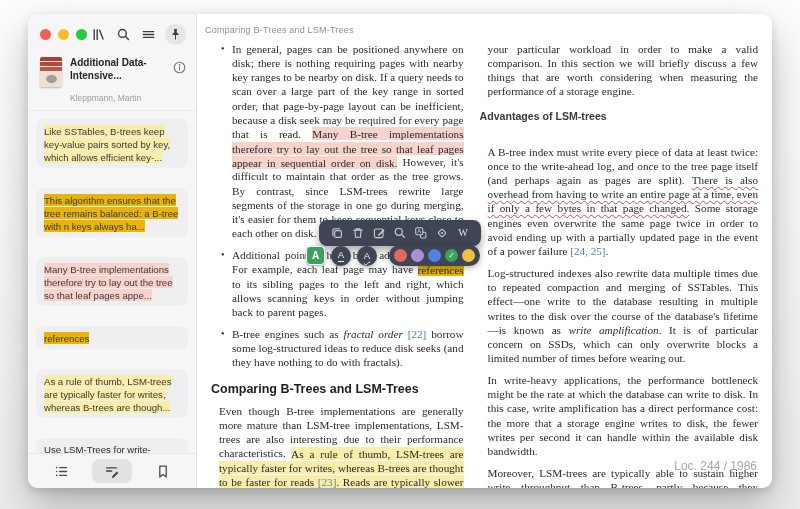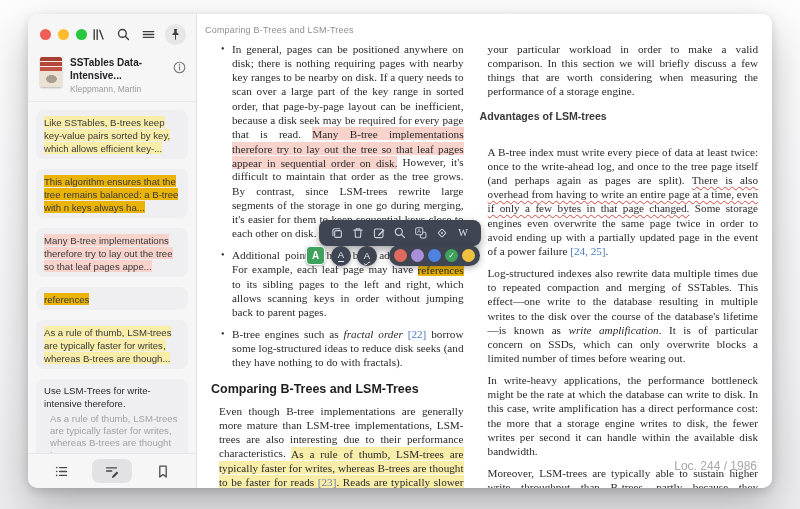--- a/index.html
+++ b/index.html
@@ -17,24 +17,24 @@
   .ticon{width:16px;height:16px;display:flex;align-items:center;justify-content:center;}
   .pin-wrap{width:21px;height:21px;border-radius:50%;background:#e6e6e8;display:flex;align-items:center;justify-content:center;}
 
   .book-info{display:flex;gap:8px;padding:7px 10px 7px 12px;align-items:flex-start;}
   .cover{width:22px;height:30px;border-radius:2px;flex:none;background:
     linear-gradient(180deg,#a83d33 0 12%,#f4ece0 12% 16%,#b4463a 16% 30%,#f4ece0 30% 34%,#c25346 34% 48%,#ece2d4 48% 100%);
     position:relative;box-shadow:0 1px 2px rgba(0,0,0,.25);}
   .cover::after{content:"";position:absolute;left:5px;top:17px;width:13px;height:10px;background:radial-gradient(ellipse at center,#8a8076 0 55%,transparent 60%);opacity:.7;}
   .book-meta{flex:1;min-width:0;}
   .book-title{font-size:10px;font-weight:bold;color:#242426;line-height:12.5px;}
-  .book-author{font-size:8.5px;color:#9c9c9f;margin-top:2px;}
+  .book-author{font-size:8.5px;color:#9c9c9f;margin-top:11px;}
   .info-btn{margin-top:3px;flex:none;}
 
-  .cards{flex:1;overflow:hidden;padding:8px 8px 4px;display:flex;flex-direction:column;gap:10px;border-top:1px solid #ebebed;}
+  .cards{flex:1;overflow:hidden;padding:8px 8px 4px;display:flex;flex-direction:column;gap:20px;border-top:1px solid #ebebed;}
   .card{background:#efeff1;border-radius:8px;padding:5px 8px;font-size:9.6px;line-height:13px;color:#3a3a3d;}
   .hl{padding:.5px 0;-webkit-box-decoration-break:clone;box-decoration-break:clone;}
   .hl-yellow{background:#f8eda9;}
   .hl-green{background:#eab308;}
   .hl-pink{background:#f7d3cc;}
   .ul-red{text-decoration:underline wavy #cf4a40;text-decoration-thickness:1px;text-underline-offset:2px;}
   .note-title{color:#2c2c2e;}
   .note-excerpt{color:#a3a3a6;padding-left:6px;margin-top:3px;line-height:12px;}
 
   .sidebar-bottom{height:34px;border-top:1px solid #e6e6e8;display:flex;align-items:center;justify-content:space-between;padding:0 16px;}
@@ -110,21 +110,21 @@
                 <path fill="#3e3e41" d="M5 1h3l-.4 3.2 1.9 1.9v.9H7V11l-.5 1.2L6 11V7H3.5v-.9l1.9-1.9z"></path>
               </svg>
           </span>
         </div>
       </div>
 
       <div class="book-info">
         <div class="cover"></div>
         <div class="book-meta">
           <div class="book-title">
-            <div>SSTables Data-</div>
+            <div>Additional Data-</div>
             <div>Intensive...</div>
           </div>
           <div class="book-author">Kleppmann, Martin</div>
         </div>
         <span class="info-btn">
           <svg width="13" height="13" viewBox="0 0 13 13" fill="none" stroke="#7a7a7e" stroke-width="1.1">
               <circle cx="6.5" cy="6.5" r="5.3"></circle>
               <path d="M6.5 5.9v3.1" stroke-linecap="round"></path>
               <circle cx="6.5" cy="3.9" r=".8" fill="#7a7a7e" stroke="none"></circle>
             </svg>

